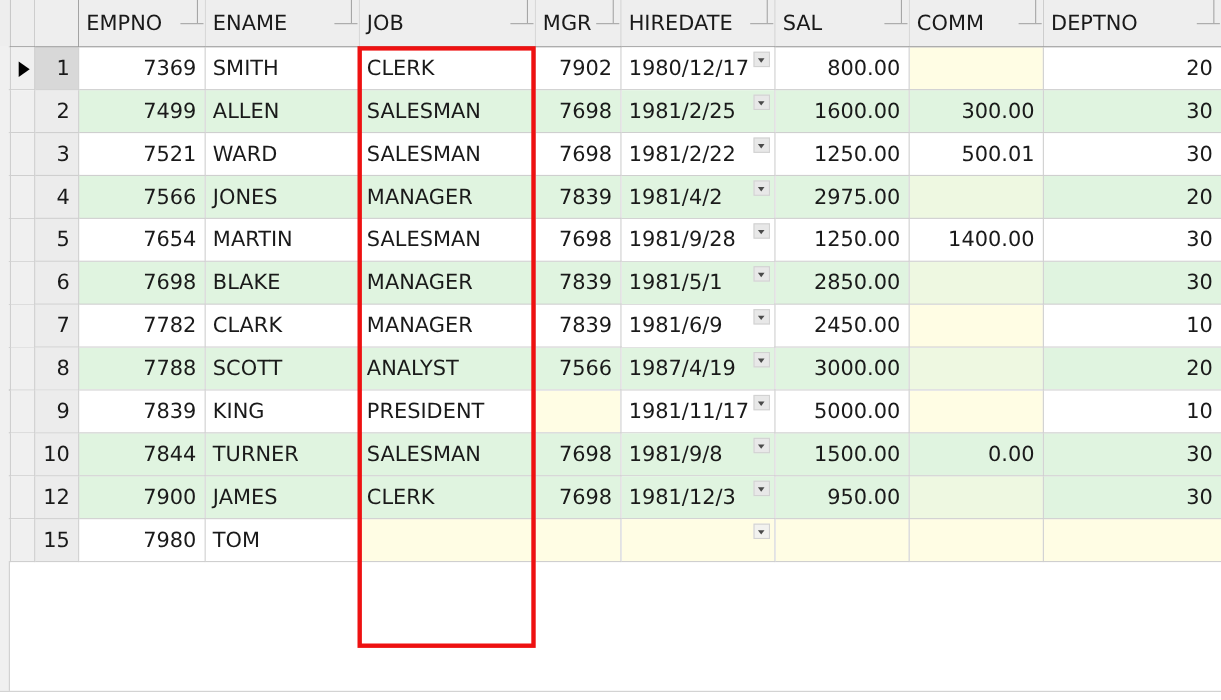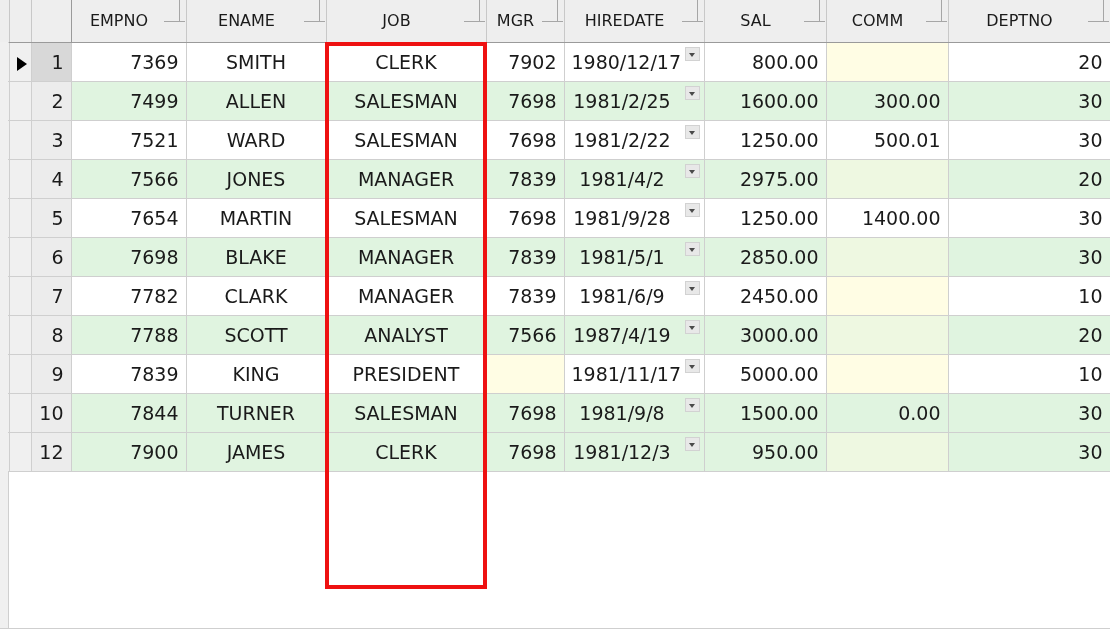--- a/index.html
+++ b/index.html
@@ -31,25 +31,25 @@
   }
 
   
   table.data-grid thead th {
     height: 42px;
     background: #eeeeee;
     border-right: 1px solid #c8c8c8;
     border-bottom: 1px solid #9a9a9a;
     padding: 0;
     font-weight: normal;
-    text-align: center;
+    text-align: left;
     vertical-align: middle;
     position: relative;
     color: #1a1a1a;
-    font-size: 16px;
+    font-size: 19px;
     box-sizing: border-box;
   }
   table.data-grid thead th.h-gutter {
     border-right: 1px solid #c8c8c8;
     background: #eeeeee;
   }
   table.data-grid thead th.h-rownum {
     border-right: 1px solid #9a9a9a;
   }
   .h-label {
@@ -100,21 +100,21 @@
     white-space: nowrap;
     overflow: hidden;
     box-sizing: border-box;
     line-height: 38px;
     font-size: 19px;
   }
   tbody tr.row-odd td  { background: #ffffff; }
   tbody tr.row-even td { background: #e0f4e0; }
 
   td.num  { text-align: right; padding-right: 9px; }
-  td.txt  { text-align: center; }
+  td.txt  { text-align: left; }
 
   
   tbody tr.row-odd  td.isnull { background: #fffde4; }
   tbody tr.row-even td.isnull { background: #eef8e1; }
   tbody tr.row-new  td.isnull { background: #fffde4; }
   tbody tr.row-new  td         { background: #fffde4; }
   tbody tr.row-new  td.filled  { background: #ffffff; }
 
   
   td.gutter {
@@ -402,20 +402,33 @@
           <td class="rownum">12</td>
           <td class="num">7900</td>
           <td class="txt">JAMES</td>
           <td class="txt">CLERK</td>
           <td class="num">7698</td>
           <td class="txt datecell"><span class="date-text">1981/12/3</span><span class="date-drop"></span></td>
           <td class="num">950.00</td>
           <td class="num isnull"></td>
           <td class="num">30</td>
         </tr>
+        <tr class="row-new row-odd">
+          <td class="gutter"></td>
+          <td class="gutter"></td>
+          <td class="rownum">15</td>
+          <td class="num filled">7980</td>
+          <td class="txt filled">TOM</td>
+          <td class="txt isnull"></td>
+          <td class="num isnull"></td>
+          <td class="txt isnull datecell"><span class="date-text"></span><span class="date-drop"></span></td>
+          <td class="num isnull"></td>
+          <td class="num isnull"></td>
+          <td class="num isnull"></td>
+        </tr>
       </tbody>
   </table>
 
   <div id="grid-bottom-line"></div>
 
   <div id="job-highlight" style="left: 325px; top: 41.5px; width: 162px; height: 547px; border-color: rgb(238, 17, 17);"></div>
 
 </div>
 
 </body></html>

